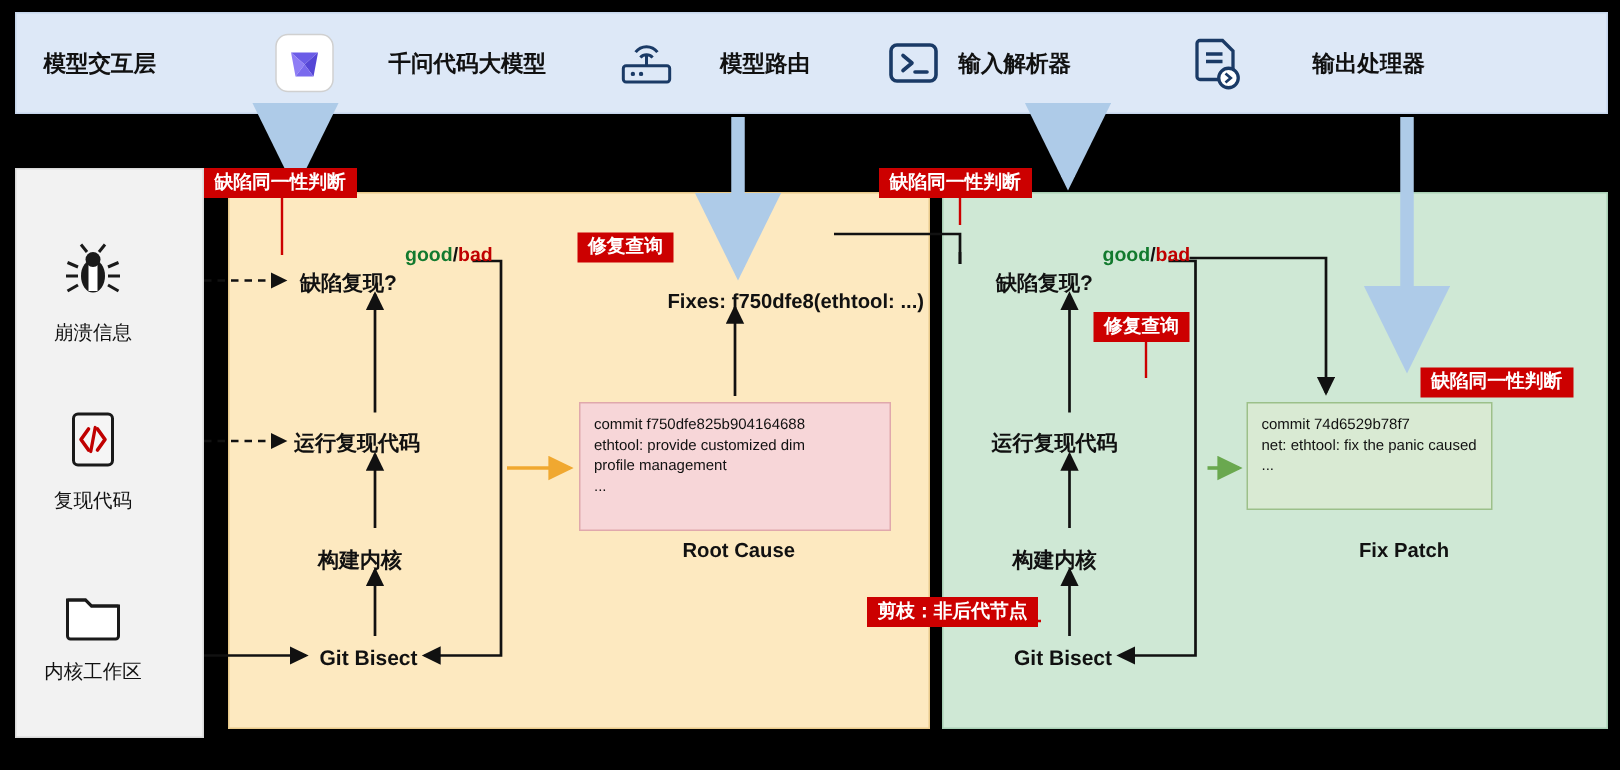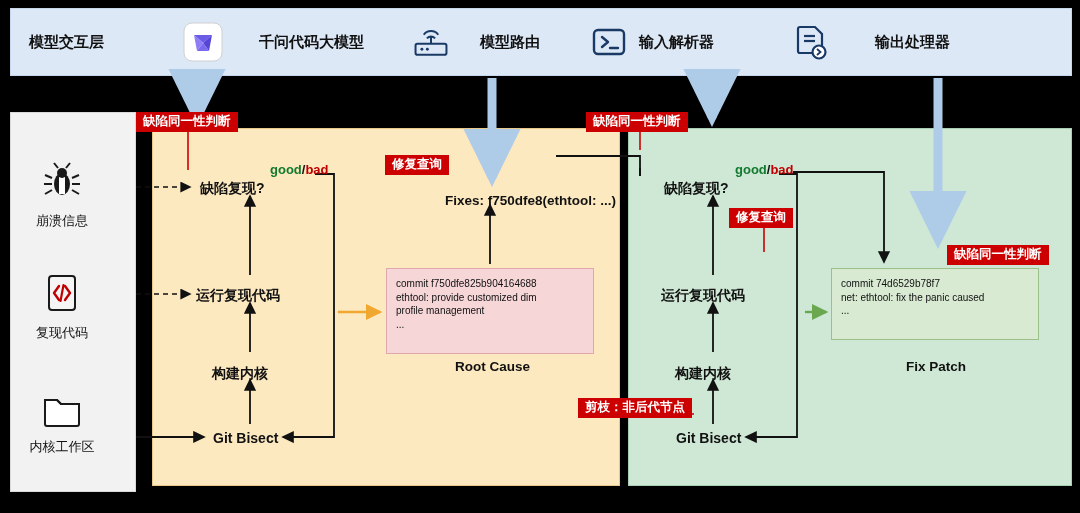--- a/index.html
+++ b/index.html
@@ -109,21 +109,21 @@
     padding: 8px 9px;
     white-space: pre-wrap;
     box-sizing: border-box;
   }
   #rootcause-box {
     left: 386px; top: 268px; width: 208px; height: 86px;
     background: #f7d6d8;
     border: 1px solid #e0a8ac;
   }
   #fixpatch-box {
-    left: 831px; top: 268px; width: 208px; height: 72px;
+    left: 831px; top: 268px; width: 164px; height: 72px;
     background: #d9ead3;
     border: 1px solid #9cc08a;
   }
   .boxcaption {
     position: absolute;
     font-size: 13.5px;
     font-weight: bold;
     color: #111;
     white-space: nowrap;
   }

